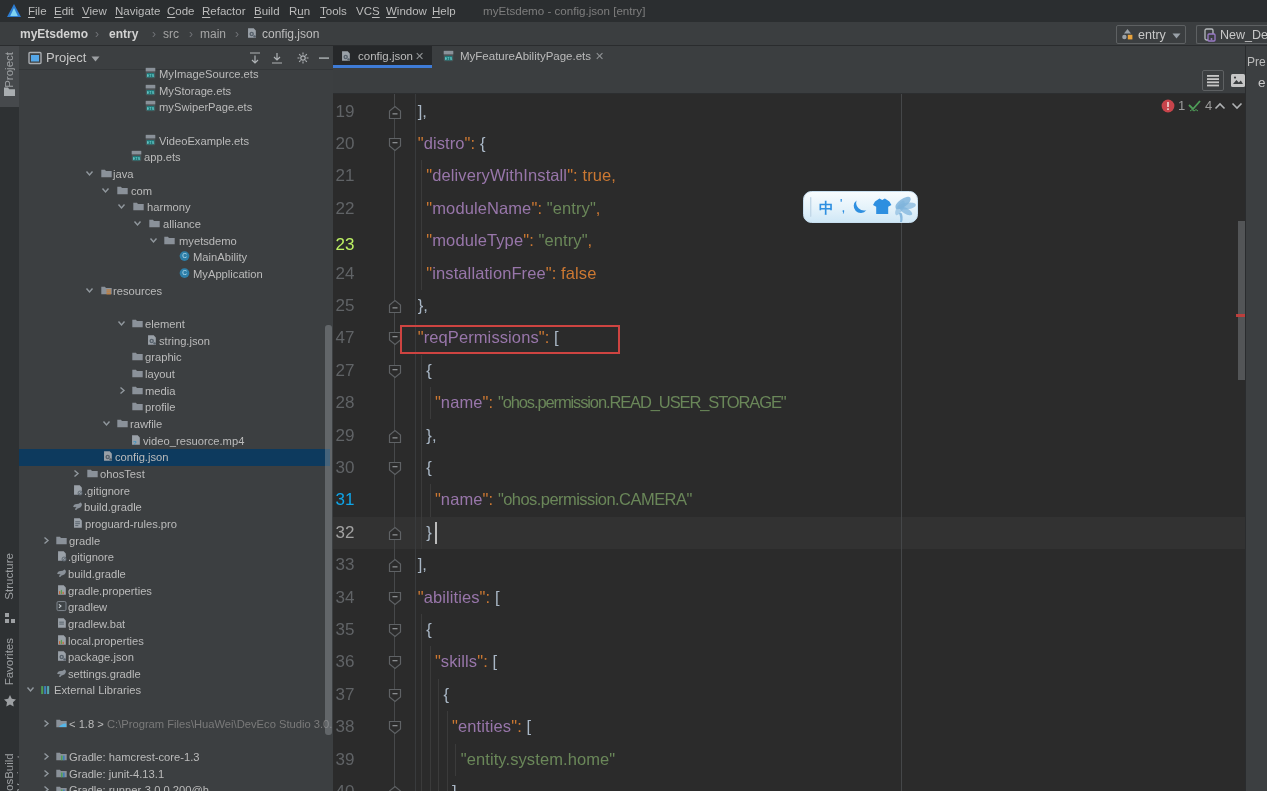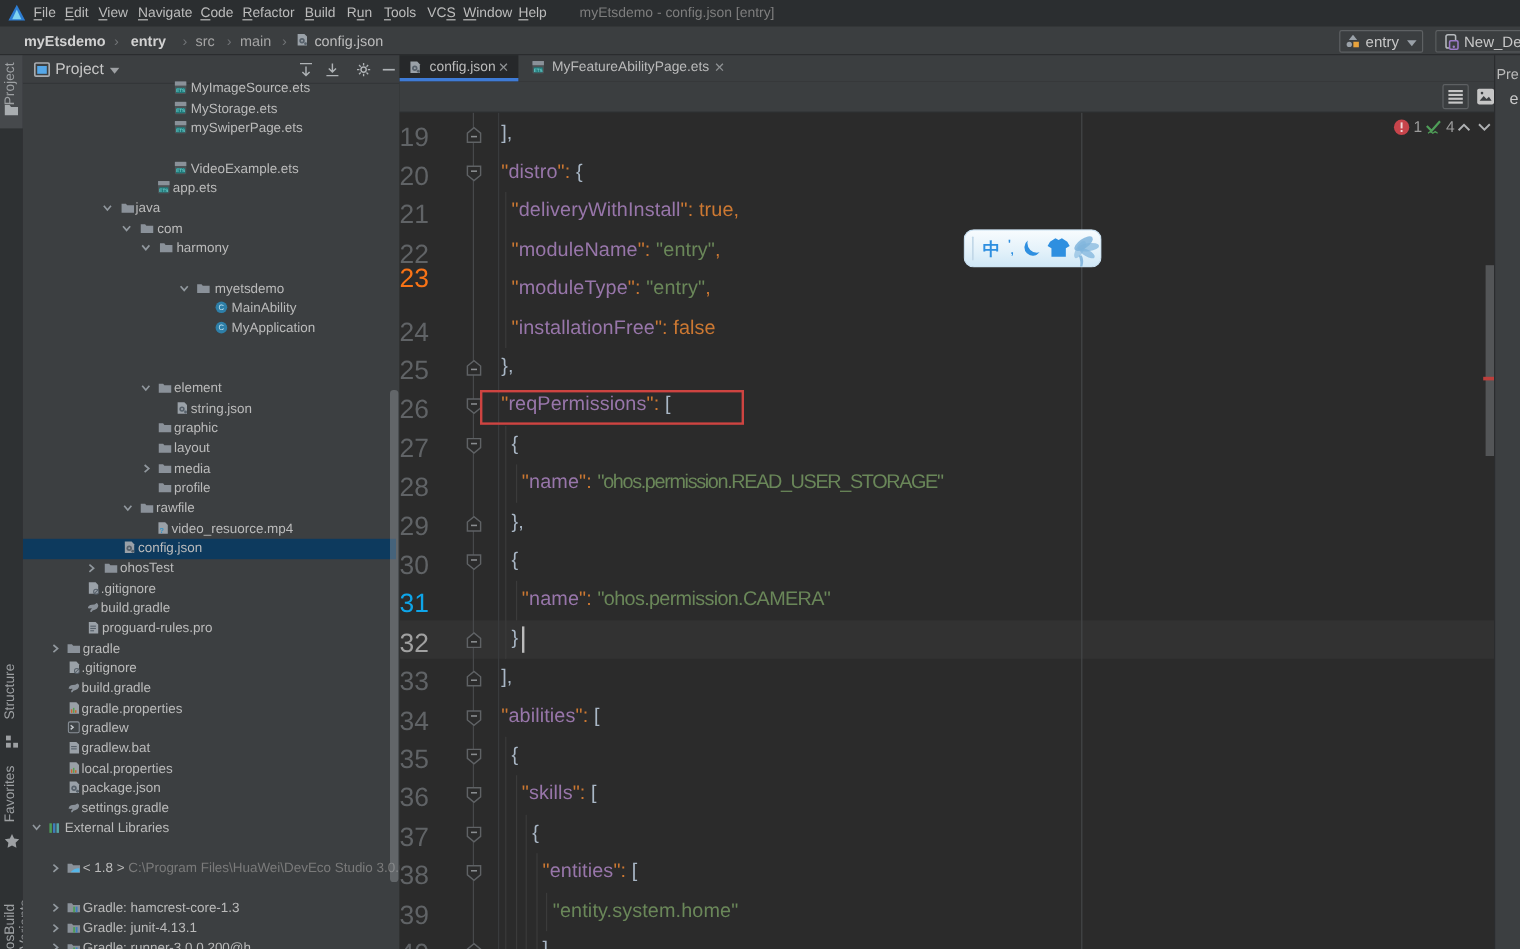--- a/index.html
+++ b/index.html
@@ -30,21 +30,21 @@
 #tabbar{left:333px;top:46px;width:912px;height:22px;background:#3B3E40}
 #tab1{position:absolute;left:0;top:0;width:99px;height:22px;background:#26282A}
 #tab1u{position:absolute;left:0;top:19px;width:99px;height:3px;background:#3E7BD6}
 .tabtxt{position:absolute;top:4px;color:#BBBBBB;font-size:11.5px;white-space:nowrap}
 .x{color:#8E9193;font-size:11px}
 
 #strip{left:333px;top:68px;width:912px;height:26px;background:#3B3E40;border-bottom:1px solid #2C2E30}
 
 #editor{left:333px;top:94px;width:912px;height:697px;background:#2B2B2B}
 #curline{position:absolute;left:0px;width:912px;background:#323232}
-.lnum{position:absolute;width:24px;text-align:center;color:#606366;font-size:22px}
+.lnum{position:absolute;width:24px;text-align:center;color:#606366;font-size:17px}
 .cl{position:absolute;font-size:16.5px;white-space:pre;color:#A9B7C6;letter-spacing:0.1px}
 .k{color:#9876AA}.o{color:#CC7832}.s{color:#6A8759}.b{color:#A9B7C6}
 .guide{position:absolute;width:1px;background:#3B3B3B}
 .fold{position:absolute}
 
 #rpanel{left:1245px;top:46px;width:22px;height:745px;background:#3C3F41;border-left:1px solid #2A2C2E}
 
 </style></head><body>
 <div id="root">
 <div class="abs" id="menubar">
@@ -210,20 +210,29 @@
 </div>
 <div class="trow" style="top:153.3px">
 <svg class="arr" style="left:98px">
           <path d="M1.5 2.5 l3 3.5 3 -3.5" stroke="#91989E" stroke-width="1.4" fill="none"></path>
         </svg>
 <svg class="ti" style="left:113px;top:1.2px" width="13" height="13" viewBox="0 0 14 15">
           <path d="M1 3.2 h4.2 l1.2 1.5 H13 v7.1 H1 Z" fill="#8A9199"></path>
         </svg>
 <span class="t" style="left:128px">harmony</span>
 </div>
+<div class="trow" style="top:170.0px">
+<svg class="arr" style="left:114px">
+          <path d="M1.5 2.5 l3 3.5 3 -3.5" stroke="#91989E" stroke-width="1.4" fill="none"></path>
+        </svg>
+<svg class="ti" style="left:129px;top:1.2px" width="13" height="13" viewBox="0 0 14 15">
+          <path d="M1 3.2 h4.2 l1.2 1.5 H13 v7.1 H1 Z" fill="#8A9199"></path>
+        </svg>
+<span class="t" style="left:144px">alliance</span>
+</div>
 <div class="trow" style="top:186.6px">
 <svg class="arr" style="left:130px">
           <path d="M1.5 2.5 l3 3.5 3 -3.5" stroke="#91989E" stroke-width="1.4" fill="none"></path>
         </svg>
 <svg class="ti" style="left:144px;top:1.2px" width="13" height="13" viewBox="0 0 14 15">
           <path d="M1 3.2 h4.2 l1.2 1.5 H13 v7.1 H1 Z" fill="#8A9199"></path>
         </svg>
 <span class="t" style="left:160px">myetsdemo</span>
 </div>
 <div class="trow" style="top:203.3px">
@@ -232,20 +241,32 @@
           <text x="7" y="9.6" font-size="7.5" fill="#BFE3F2" text-anchor="middle" font-family="Liberation Sans">C</text>
         </svg>
 <span class="t" style="left:174px">MainAbility</span>
 </div>
 <div class="trow" style="top:219.9px">
 <svg class="ti" style="left:159px;top:1.2px" width="13" height="13" viewBox="0 0 14 15">
           <circle cx="7" cy="7" r="5.6" fill="#2E7FA8"></circle>
           <text x="7" y="9.6" font-size="7.5" fill="#BFE3F2" text-anchor="middle" font-family="Liberation Sans">C</text>
         </svg>
 <span class="t" style="left:174px">MyApplication</span>
+</div>
+<div class="trow" style="top:236.6px">
+<svg class="arr" style="left:66px">
+          <path d="M1.5 2.5 l3 3.5 3 -3.5" stroke="#91989E" stroke-width="1.4" fill="none"></path>
+        </svg>
+<svg class="ti" style="left:81px;top:1.2px" width="13" height="13" viewBox="0 0 14 15">
+          <path d="M1 3.2 h4.2 l1.2 1.5 H13 v7.1 H1 Z" fill="#8A9199"></path>
+          <rect x="7" y="6.2" width="5" height="1.4" fill="#C77E35"></rect>
+          <rect x="7" y="8.4" width="5" height="1.4" fill="#C77E35"></rect>
+          <rect x="7" y="10.6" width="5" height="1.4" fill="#C77E35"></rect>
+        </svg>
+<span class="t" style="left:94px">resources</span>
 </div>
 <div class="trow" style="top:269.9px">
 <svg class="arr" style="left:98px">
           <path d="M1.5 2.5 l3 3.5 3 -3.5" stroke="#91989E" stroke-width="1.4" fill="none"></path>
         </svg>
 <svg class="ti" style="left:112px;top:1.2px" width="13" height="13" viewBox="0 0 14 15">
           <path d="M1 3.2 h4.2 l1.2 1.5 H13 v7.1 H1 Z" fill="#8A9199"></path>
         </svg>
 <span class="t" style="left:126px">element</span>
 </div>
@@ -526,31 +547,31 @@
 <div class="lnum" style="left:0px;top:39.9px;color:#606366">20</div>
 <svg class="fold" style="left:54.5px;top:42.9px" width="14" height="15" viewBox="0 0 14 15">
         <path d="M1.5 1.5 h11 v7.5 l-5.5 4.5 -5.5 -4.5 Z" fill="#2B2B2B" stroke="#5F6265" stroke-width="1.2"></path>
         <rect x="4.5" y="5" width="5" height="1.3" fill="#8A8D90"></rect>
       </svg>
 <div class="cl" style="left:84.7px;top:39.9px"><span class="o">"</span><span class="k">distro</span><span class="o">"</span><span class="o">:</span><span class="b"> {</span></div>
 <div class="lnum" style="left:0px;top:72.3px;color:#606366">21</div>
 <div class="cl" style="left:93.3px;top:72.3px"><span class="o">"</span><span class="k">deliveryWithInstall</span><span class="o">"</span><span class="o">:</span><span class="b"> </span><span class="o">true,</span></div>
 <div class="lnum" style="left:0px;top:104.7px;color:#606366">22</div>
 <div class="cl" style="left:93.3px;top:104.7px"><span class="o">"</span><span class="k">moduleName</span><span class="o">"</span><span class="o">:</span><span class="b"> </span><span class="s">"entry"</span><span class="o">,</span></div>
-<div class="lnum" style="left:0px;top:125px;color:#f97316">23</div>
+<div class="lnum" style="left:0px;top:141px;color:#bef264">23</div>
 <div class="cl" style="left:93.3px;top:137.1px"><span class="o">"</span><span class="k">moduleType</span><span class="o">"</span><span class="o">:</span><span class="b"> </span><span class="s">"entry"</span><span class="o">,</span></div>
 <div class="lnum" style="left:0px;top:169.5px;color:#606366">24</div>
 <div class="cl" style="left:93.3px;top:169.5px"><span class="o">"</span><span class="k">installationFree</span><span class="o">"</span><span class="o">:</span><span class="b"> </span><span class="o">false</span></div>
 <div class="lnum" style="left:0px;top:201.9px;color:#606366">25</div>
 <svg class="fold" style="left:54.5px;top:204.9px" width="14" height="15" viewBox="0 0 14 15">
         <path d="M1.5 13.5 h11 v-7.5 l-5.5 -4.5 -5.5 4.5 Z" fill="#2B2B2B" stroke="#5F6265" stroke-width="1.2"></path>
         <rect x="4.5" y="8.2" width="5" height="1.3" fill="#8A8D90"></rect>
       </svg>
 <div class="cl" style="left:84.7px;top:201.9px"><span class="b">},</span></div>
-<div class="lnum" style="left:0px;top:234.3px;color:#606366">26</div>
+<div class="lnum" style="left:0px;top:234.3px;color:#606366">47</div>
 <svg class="fold" style="left:54.5px;top:237.3px" width="14" height="15" viewBox="0 0 14 15">
         <path d="M1.5 1.5 h11 v7.5 l-5.5 4.5 -5.5 -4.5 Z" fill="#2B2B2B" stroke="#5F6265" stroke-width="1.2"></path>
         <rect x="4.5" y="5" width="5" height="1.3" fill="#8A8D90"></rect>
       </svg>
 <div class="cl" style="left:84.7px;top:234.3px"><span class="o">"</span><span class="k">reqPermissions</span><span class="o">"</span><span class="o">:</span><span class="b"> [</span></div>
 <div class="lnum" style="left:0px;top:266.7px;color:#606366">27</div>
 <svg class="fold" style="left:54.5px;top:269.7px" width="14" height="15" viewBox="0 0 14 15">
         <path d="M1.5 1.5 h11 v7.5 l-5.5 4.5 -5.5 -4.5 Z" fill="#2B2B2B" stroke="#5F6265" stroke-width="1.2"></path>
         <rect x="4.5" y="5" width="5" height="1.3" fill="#8A8D90"></rect>
       </svg>

